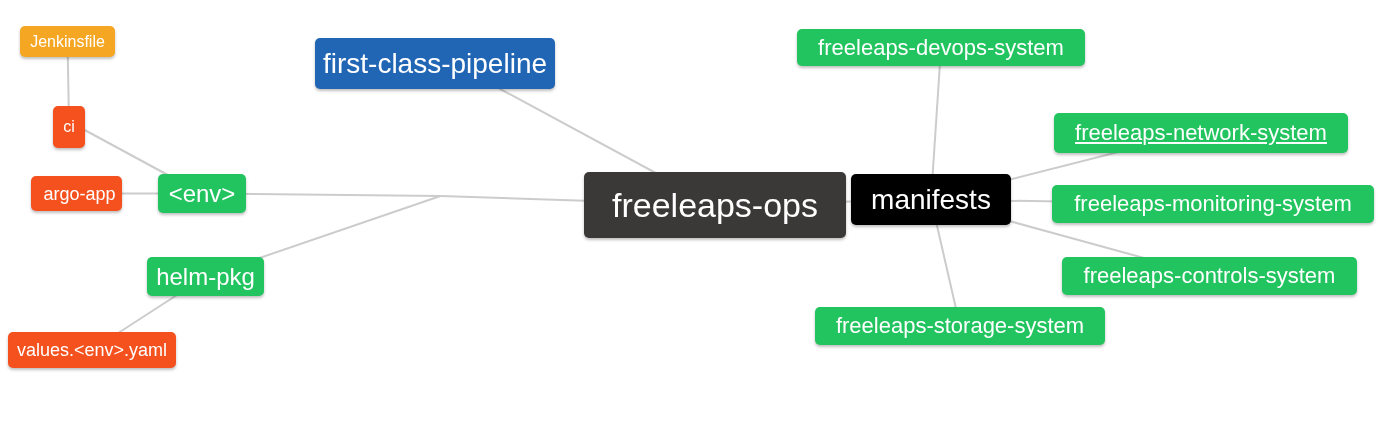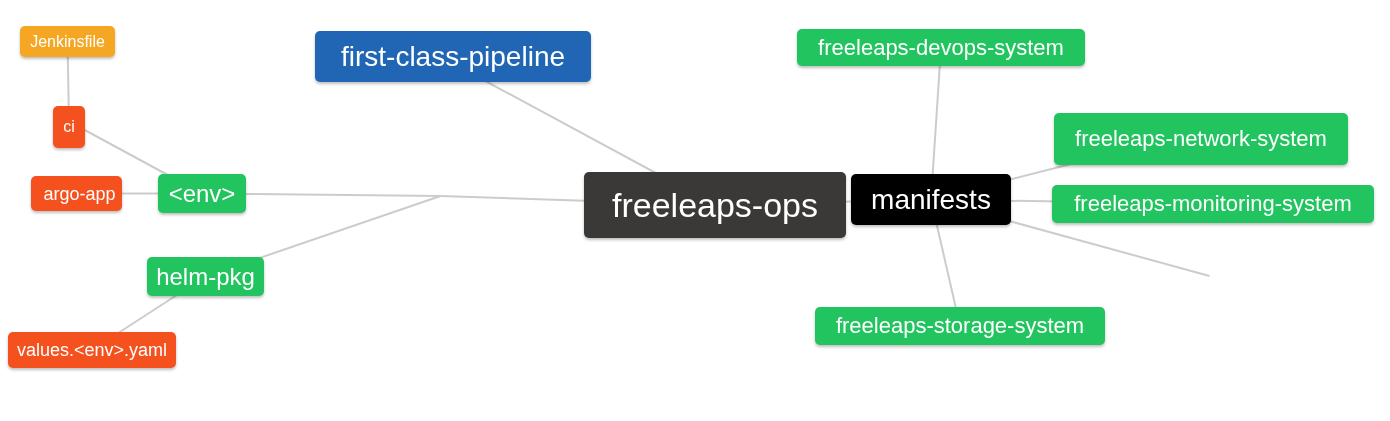--- a/index.html
+++ b/index.html
@@ -54,21 +54,21 @@
       <line x1="205.5" y1="276.5" x2="92" y2="350" stroke="#cccccc" stroke-width="2"></line>
       <line x1="931" y1="199.5" x2="941" y2="47.5" stroke="#cccccc" stroke-width="2"></line>
       <line x1="931" y1="199.5" x2="1201" y2="131" stroke="#cccccc" stroke-width="2"></line>
       <line x1="931" y1="199.5" x2="1213" y2="204" stroke="#cccccc" stroke-width="2"></line>
       <line x1="931" y1="199.5" x2="1209.5" y2="276" stroke="#cccccc" stroke-width="2"></line>
       <line x1="931" y1="199.5" x2="960" y2="326" stroke="#cccccc" stroke-width="2"></line>
     </svg>
 <div class="node" style="left: 584px; top: 172px; width: 262px; height: 66px; font-size: 34px; background: rgb(59, 56, 56); color: rgb(255, 255, 255);">
       <span>freeleaps-ops</span>
     </div>
-    <div class="node" style="left: 315px; top: 31px; width: 276px; height: 51px; font-size: 28px; background: rgb(33, 102, 181); color: rgb(255, 255, 255);">
+    <div class="node" style="left: 315px; top: 38px; width: 240px; height: 51px; font-size: 28px; background: rgb(33, 102, 181); color: rgb(255, 255, 255);">
       <span>first-class-pipeline</span>
     </div>
     <div class="node" style="left: 851px; top: 174px; width: 160px; height: 51px; font-size: 28px; background: #000000; color: rgb(255, 255, 255);">
       <span>manifests</span>
     </div>
     <div class="node" style="left: 158px; top: 174px; width: 88px; height: 39px; font-size: 24px; background: rgb(34, 196, 95); color: rgb(255, 255, 255); justify-content: center;">
       <span>&lt;env&gt;</span>
     </div>
     <div class="node" style="left: 147px; top: 257px; width: 117px; height: 39px; font-size: 24px; background: rgb(34, 196, 95); color: rgb(255, 255, 255);">
       <span>helm-pkg</span>
@@ -81,22 +81,25 @@
     </div>
     <div class="node" style="left: 8px; top: 332px; width: 168px; height: 36px; font-size: 18px; background: rgb(244, 81, 30); color: rgb(255, 255, 255); text-align: right;">
       <span>values.&lt;env&gt;.yaml</span>
     </div>
     <div class="node" style="left: 20px; top: 26px; width: 95px; height: 31px; font-size: 16px; background: rgb(245, 166, 35); color: rgb(255, 255, 255);">
       <span>Jenkinsfile</span>
     </div>
     <div class="node" style="left: 797px; top: 29px; width: 288px; height: 37px; font-size: 22px; background: rgb(34, 196, 95); color: rgb(255, 255, 255);">
       <span>freeleaps-devops-system</span>
     </div>
-    <div class="node" style="left: 1054px; top: 113px; width: 294px; height: 52px; font-size: 22px; background: rgb(34, 196, 95); color: rgb(255, 255, 255);">
+    <div class="node" style="left: 1054px; top: 113px; width: 294px; height: 40px; font-size: 22px; background: rgb(34, 196, 95); color: rgb(255, 255, 255); text-decoration: underline;">
       <span>freeleaps-network-system</span>
     </div>
     <div class="node" style="left: 1052px; top: 185px; width: 322px; height: 38px; font-size: 22px; background: rgb(34, 196, 95); color: rgb(255, 255, 255);">
       <span>freeleaps-monitoring-system</span>
+    </div>
+    <div class="node" style="left: 1062px; top: 257px; width: 295px; height: 38px; font-size: 22px; background: rgb(34, 196, 95); color: rgb(255, 255, 255);">
+      <span>freeleaps-controls-system</span>
     </div>
     <div class="node" style="left: 815px; top: 307px; width: 290px; height: 38px; font-size: 22px; background: rgb(34, 196, 95); color: rgb(255, 255, 255);">
       <span>freeleaps-storage-system</span>
     </div>
   </div>
 
 </body></html>

